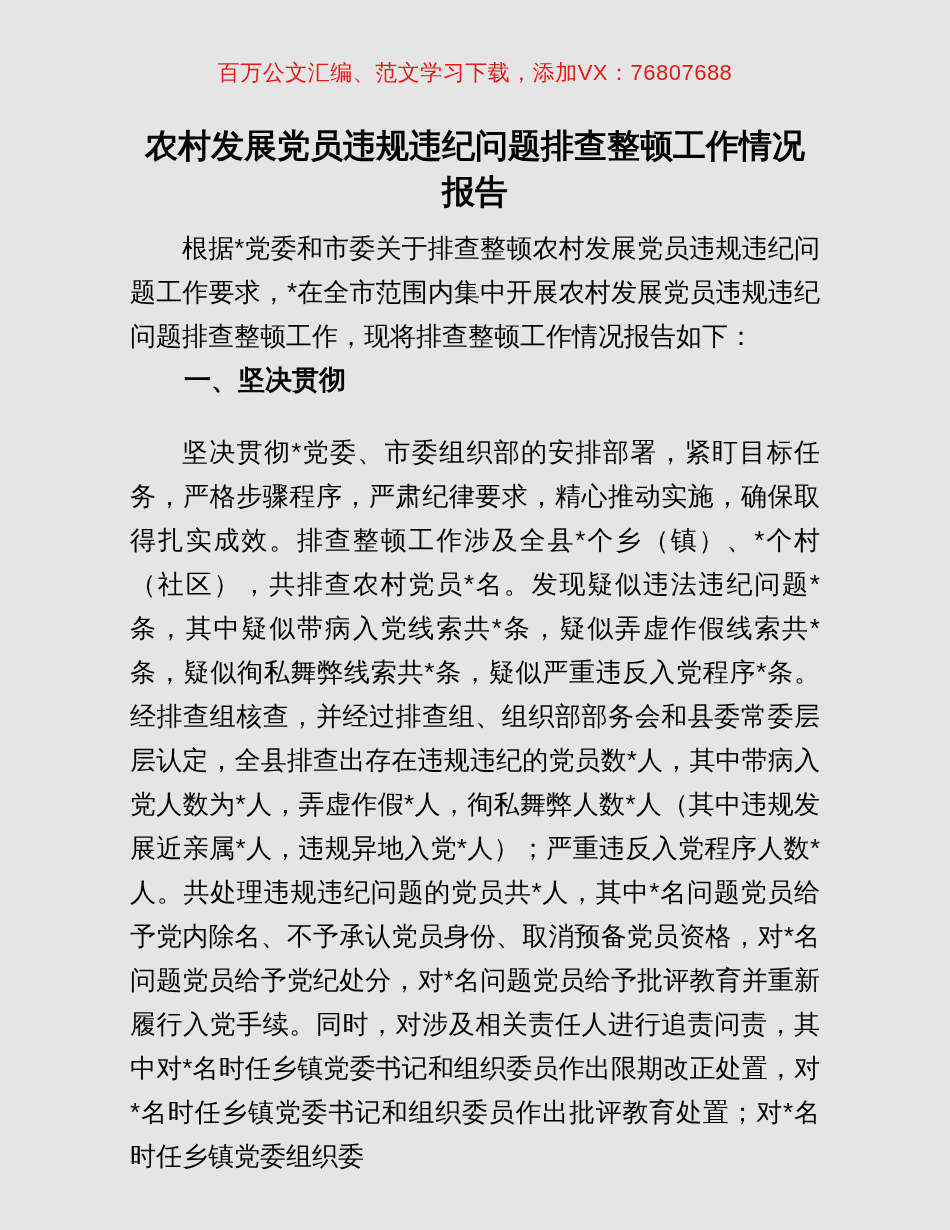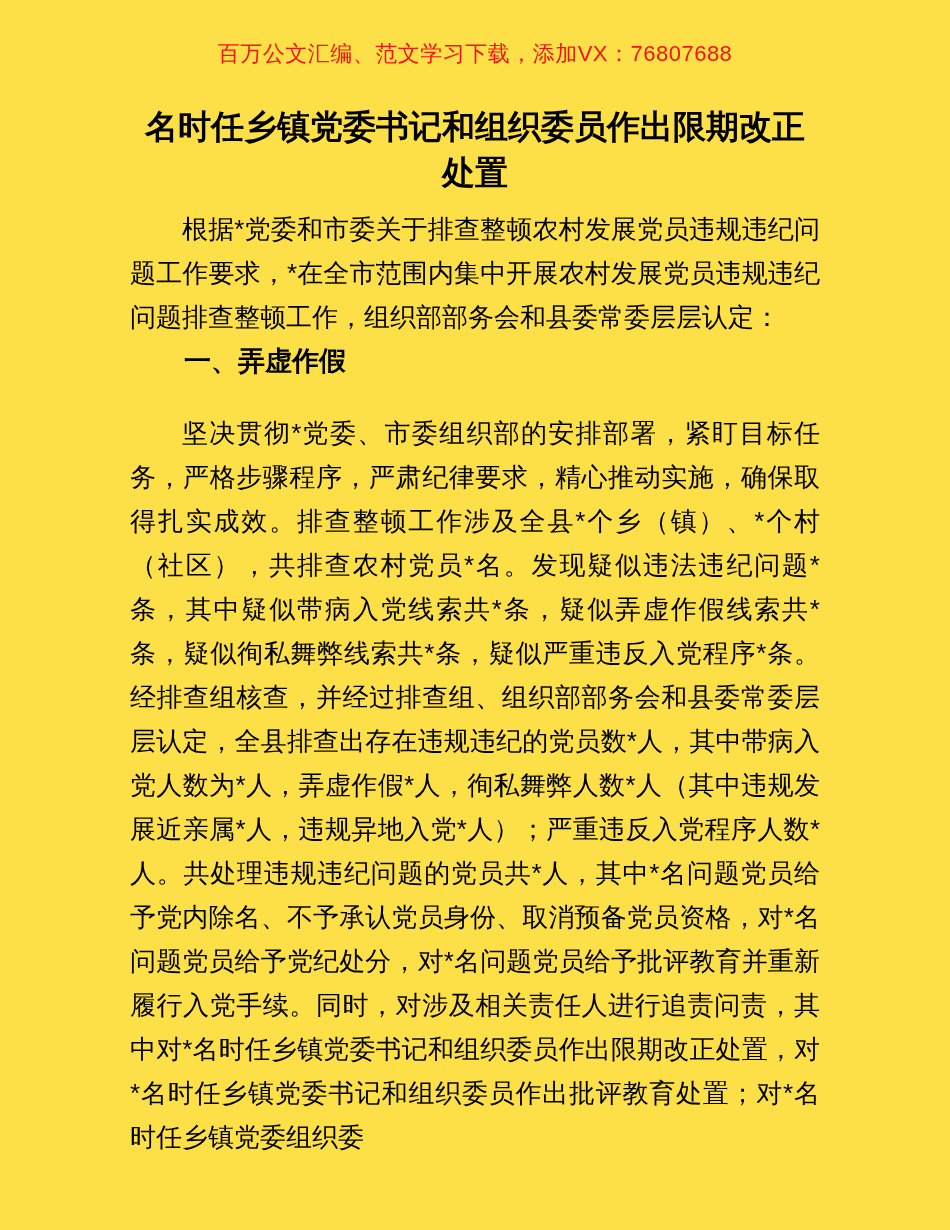--- a/index.html
+++ b/index.html
@@ -11,22 +11,22 @@
     width: 950px;
     height: 1230px;
     overflow: hidden;
     font-family: "Liberation Sans", sans-serif;
     color: #000000;
   }
   .page {
     box-sizing: border-box;
     width: 950px;
     height: 1230px;
-    padding: 40px 130px 0 130px;
-    background: #fde047;
+    padding: 59px 130px 0 130px;
+    background: #e5e5e5;
   }
   .promo-header {
     font-size: 22px;
     line-height: 28px;
     text-align: center;
     color: #f11414;
     font-weight: 400;
     letter-spacing: 0.5px;
   }
   .doc-title {
@@ -63,21 +63,21 @@
     margin-top: 28px;
   }
 </style>
 </head>
 <body>
 
 <div class="page">
 
   <div class="promo-header">百万公文汇编、范文学习下载，添加VX：76807688</div>
 
-  <h1 class="doc-title">名时任乡镇党委书记和组织委员作出限期改正处置</h1>
+  <h1 class="doc-title">农村发展党员违规违纪问题排查整顿工作情况报告</h1>
 
-  <p class="para para-intro">根据*党委和市委关于排查整顿农村发展党员违规违纪问题工作要求，*在全市范围内集中开展农村发展党员违规违纪问题排查整顿工作，组织部部务会和县委常委层层认定：</p>
+  <p class="para para-intro">根据*党委和市委关于排查整顿农村发展党员违规违纪问题工作要求，*在全市范围内集中开展农村发展党员违规违纪问题排查整顿工作，现将排查整顿工作情况报告如下：</p>
 
-  <h2 class="section-heading">一、弄虚作假</h2>
+  <h2 class="section-heading">一、坚决贯彻</h2>
 
   <p class="para para-section">坚决贯彻*党委、市委组织部的安排部署，紧盯目标任务，严格步骤程序，严肃纪律要求，精心推动实施，确保取得扎实成效。排查整顿工作涉及全县*个乡（镇）、*个村（社区），共排查农村党员*名。发现疑似违法违纪问题*条，其中疑似带病入党线索共*条，疑似弄虚作假线索共*条，疑似徇私舞弊线索共*条，疑似严重违反入党程序*条。经排查组核查，并经过排查组、组织部部务会和县委常委层层认定，全县排查出存在违规违纪的党员数*人，其中带病入党人数为*人，弄虚作假*人，徇私舞弊人数*人（其中违规发展近亲属*人，违规异地入党*人）；严重违反入党程序人数*人。共处理违规违纪问题的党员共*人，其中*名问题党员给予党内除名、不予承认党员身份、取消预备党员资格，对*名问题党员给予党纪处分，对*名问题党员给予批评教育并重新履行入党手续。同时，对涉及相关责任人进行追责问责，其中对*名时任乡镇党委书记和组织委员作出限期改正处置，对*名时任乡镇党委书记和组织委员作出批评教育处置；对*名时任乡镇党委组织委</p>
 
 </div>
 
 </body></html>

